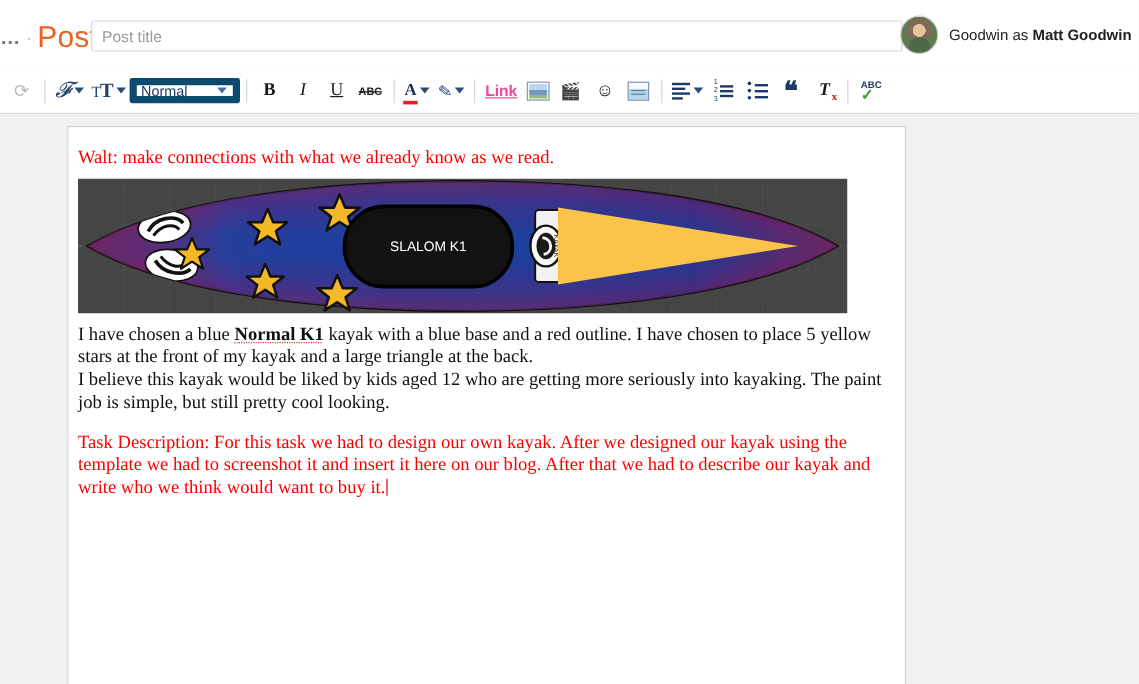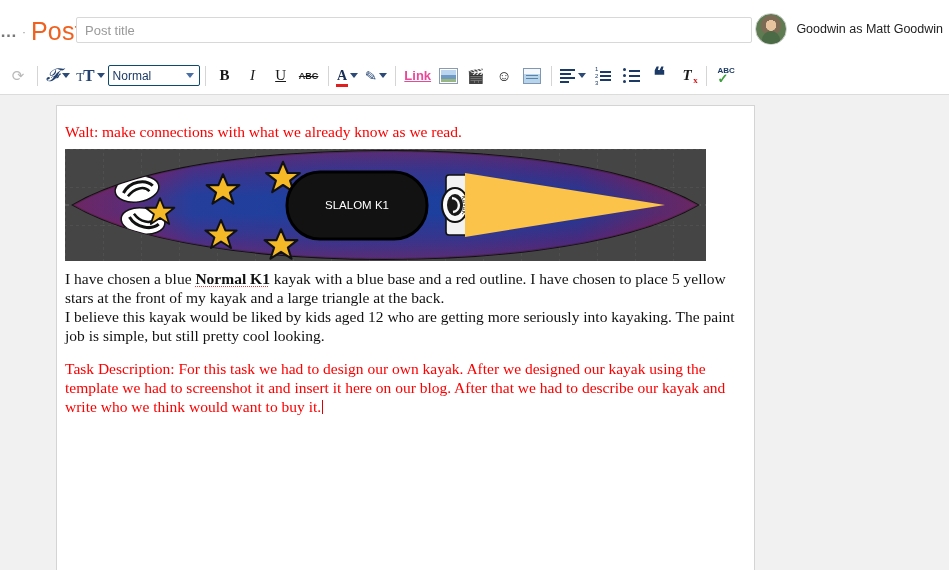--- a/index.html
+++ b/index.html
@@ -52,21 +52,21 @@
     background: radial-gradient(circle at 50% 38%, #e8c3a0 0 22%, #7d6b55 23% 42%, #5f7b52 43% 100%);
     border: 1px solid #d2d2d2;
     position: relative; overflow: hidden;
   }
   .avatar::after{
     content:""; position:absolute; left:50%; top:58%; width:18px; height:16px;
     transform: translateX(-50%); border-radius: 9px 9px 0 0;
     background: #4a6b45;
   }
   .posting-as { font-size: 12.5px; color: #222; white-space: nowrap; }
-  .posting-as b { font-weight: normal; }
+  .posting-as b { font-weight: bold; }
 
   
   .toolbar {
     position: absolute; top: 57px; left: 0; width: 949px; height: 38px;
     background: #ffffff;
     border-bottom: 1px solid #dcdcdc;
     display: flex; align-items: center;
     padding-left: 4px;
     box-sizing: border-box;
   }
@@ -78,21 +78,21 @@
   }
   .tb-sep { width: 1px; height: 20px; background: #d5d5d5; margin: 0 5px; }
   .caret {
     width: 0; height: 0; margin-left: 3px;
     border-left: 4px solid transparent; border-right: 4px solid transparent;
     border-top: 5px solid #2b4a77;
   }
   .caret.gray { border-top-color:#4a6ea5; }
   .fmt-select {
     width: 92px; height: 21px; box-sizing: border-box;
-    border: 1px solid #0c4a6e; border-radius: 2px;
+    border: 6px solid #0c4a6e; border-radius: 2px;
     background: #fff; color: #1b3a66;
     font-family: "Liberation Sans", sans-serif; font-size: 12px;
     padding-left: 4px;
     position: relative;
     display: flex; align-items: center; justify-content: space-between;
     padding-right: 5px;
   }
   .undo-arrow { color:#b9b9b9; font-size:15px; }
   .f-script { font-family:"Liberation Serif", serif; font-style:italic; font-size:18px; color:#23426e; }
   .tt-icon { font-family:"Liberation Serif", serif; font-size:13px; color:#23426e; letter-spacing:-1px;}

